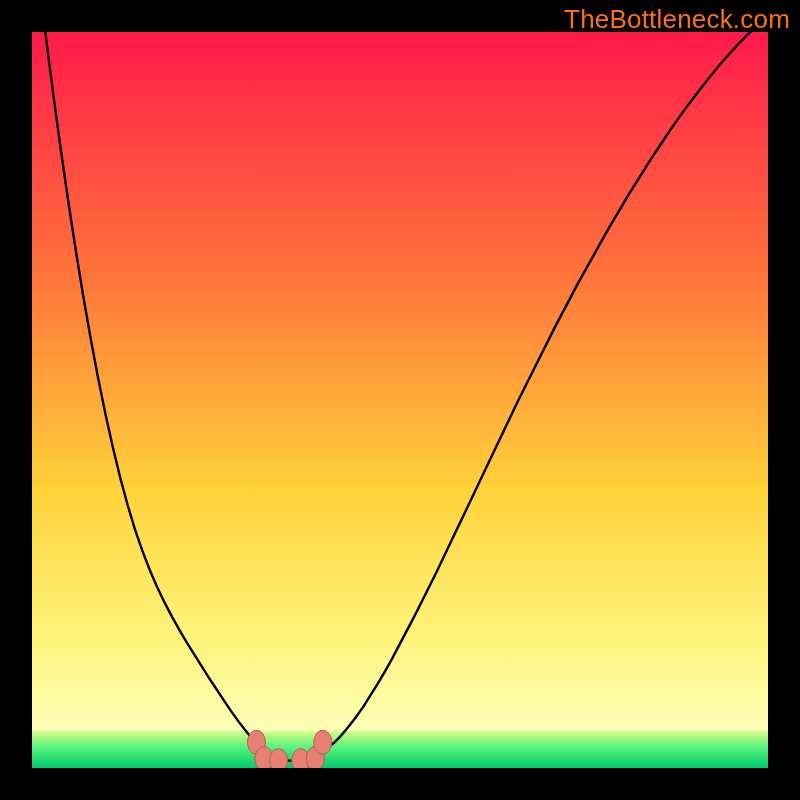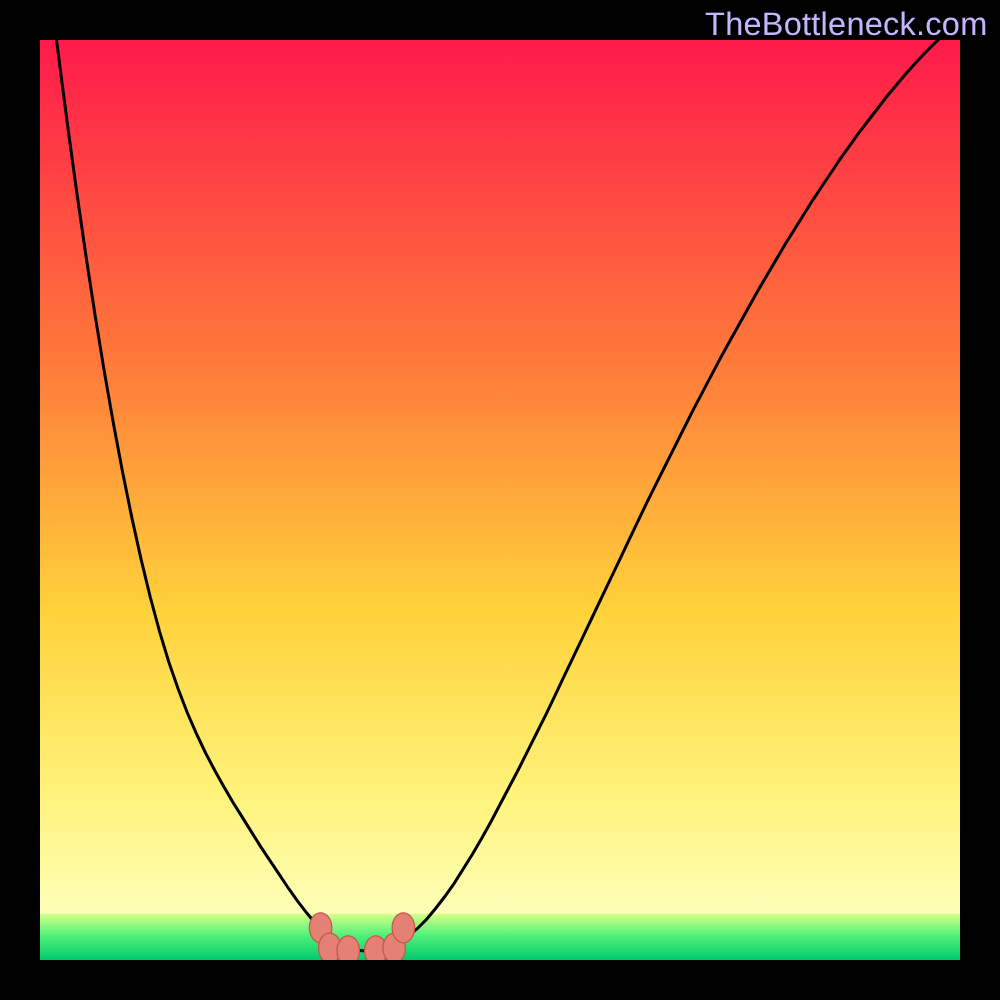--- a/index.html
+++ b/index.html
@@ -14,21 +14,21 @@
   .outer {
     position: relative;
     width: 800px;
     height: 800px;
     background: #000;
   }
   .watermark {
     position: absolute;
     top: 4px;
     right: 10px;
-    color: #c4b5fd;
+    color: #f97316;
     font-size: 26px;
     font-weight: 500;
     letter-spacing: 0.2px;
     z-index: 5;
   }
   .plot-wrap {
     position: absolute;
     left: 32px;
     top: 32px;
     width: 736px;

